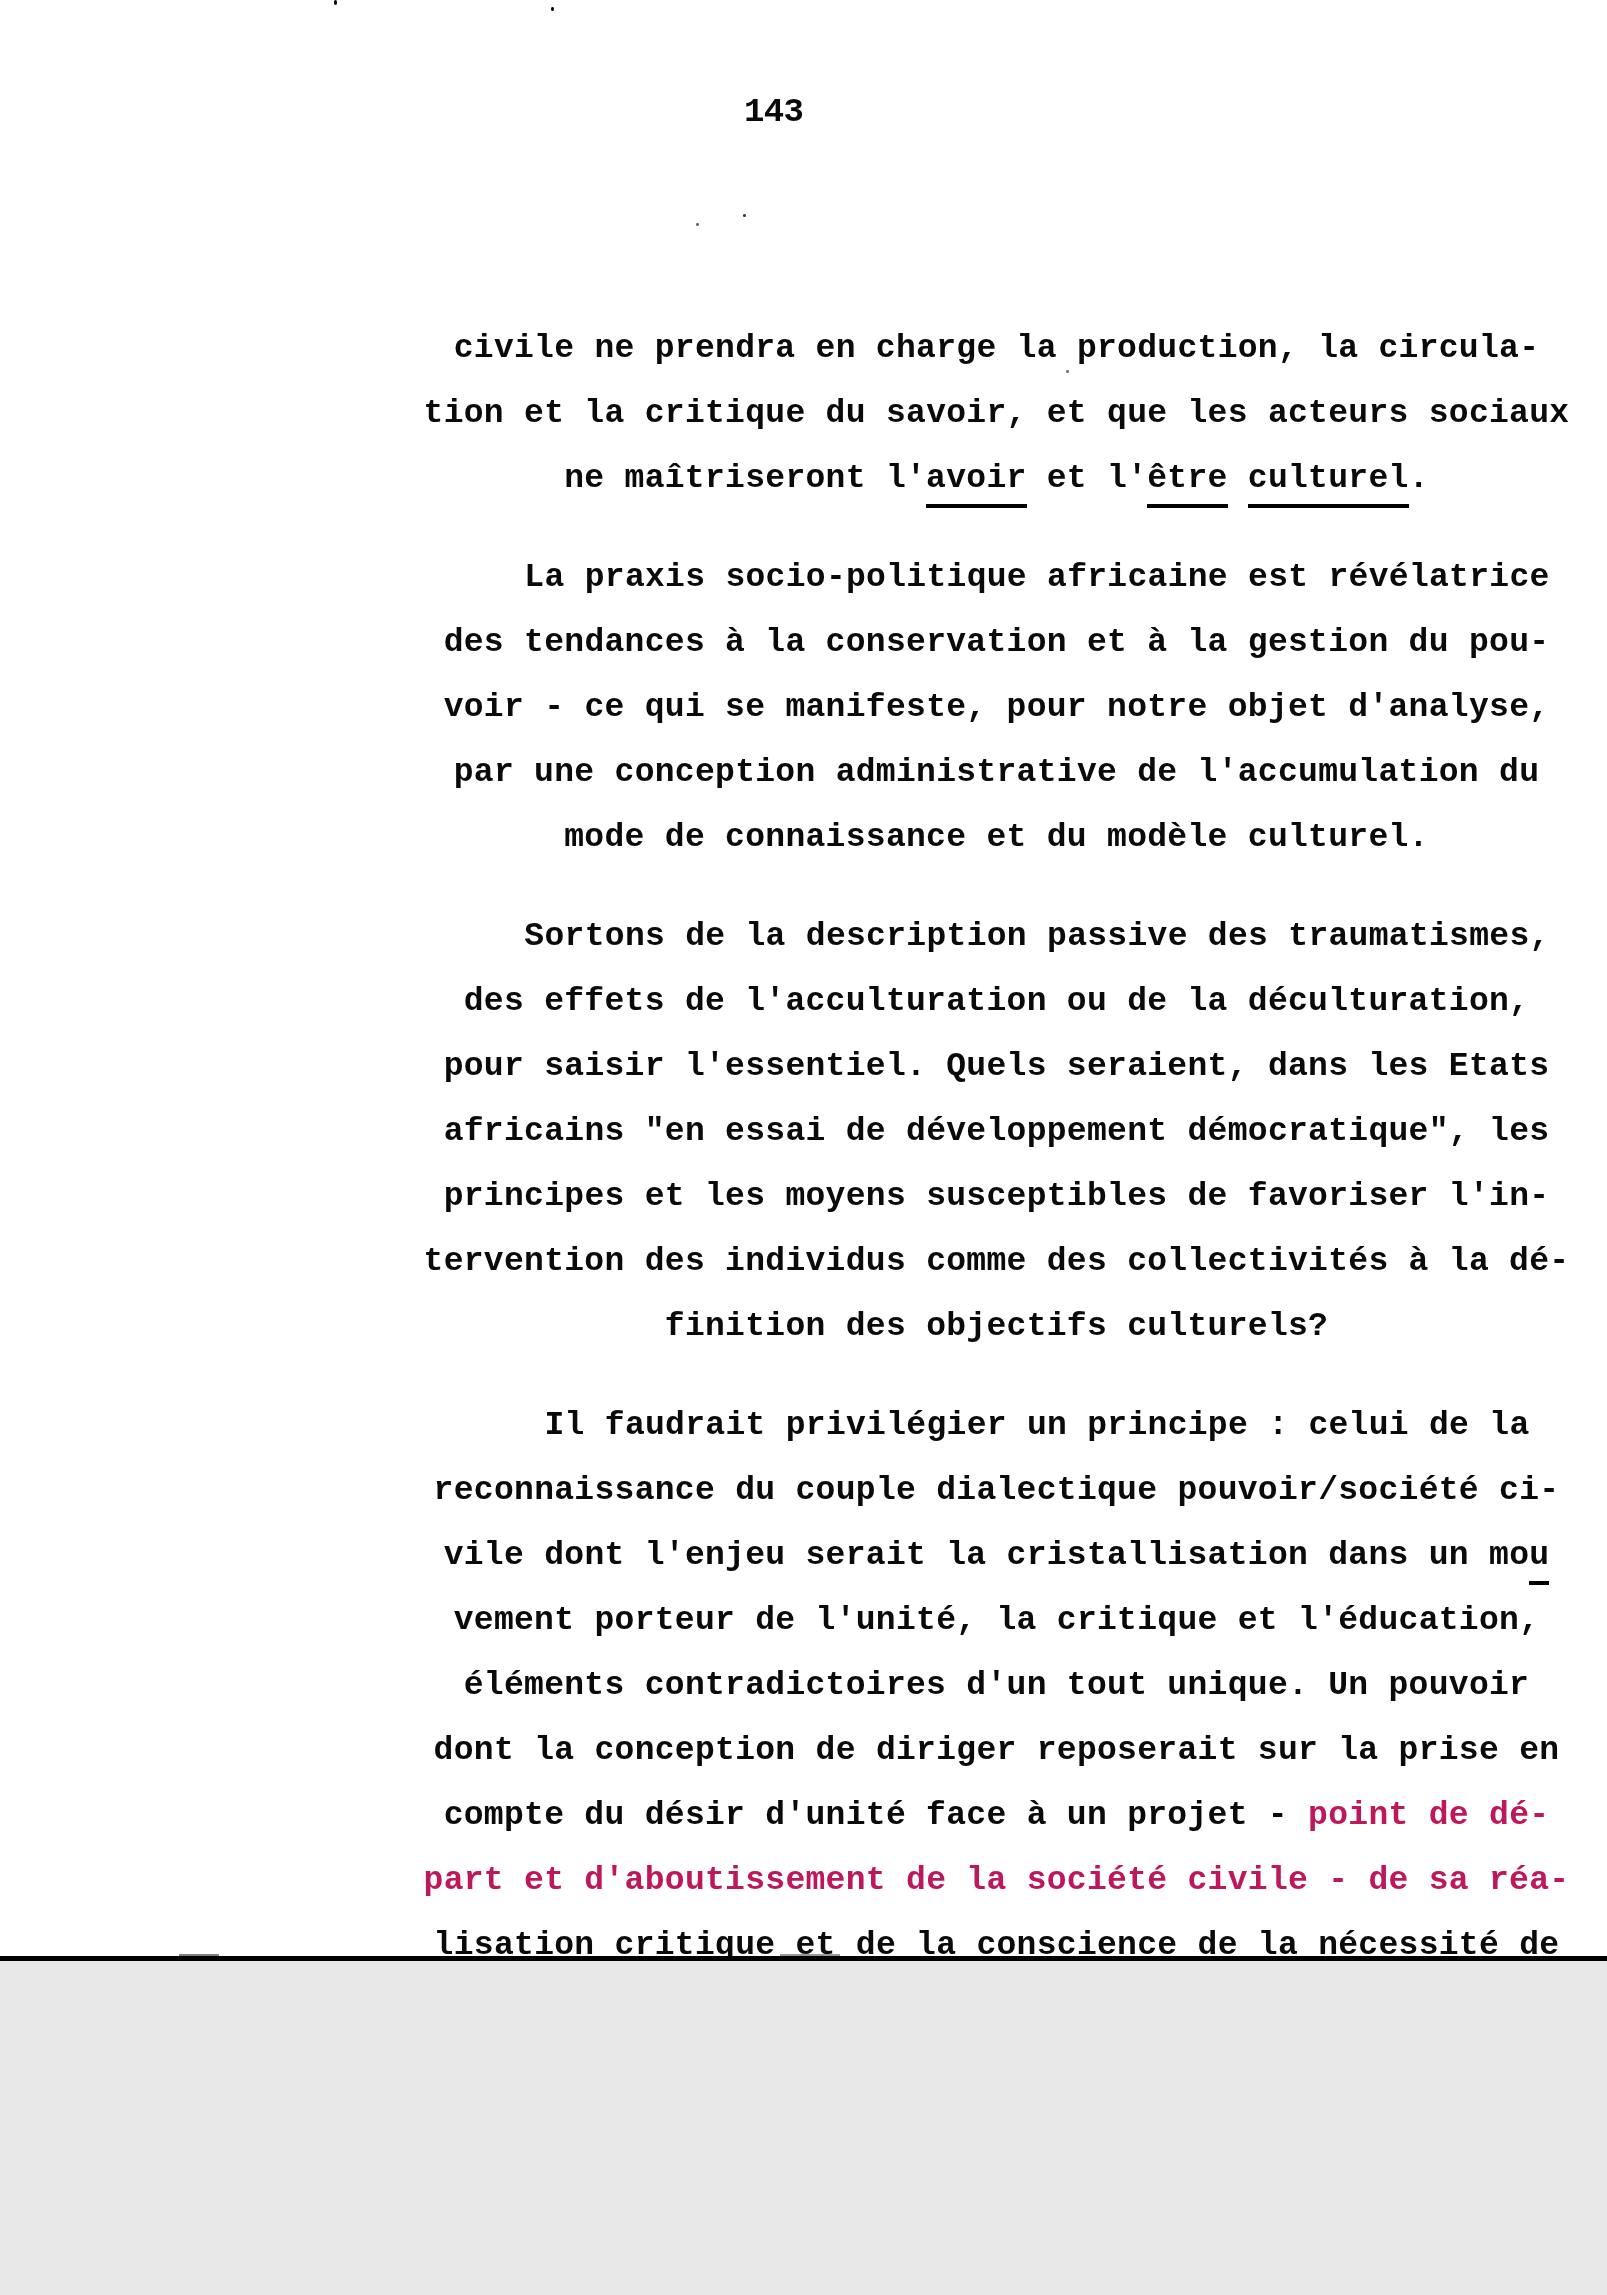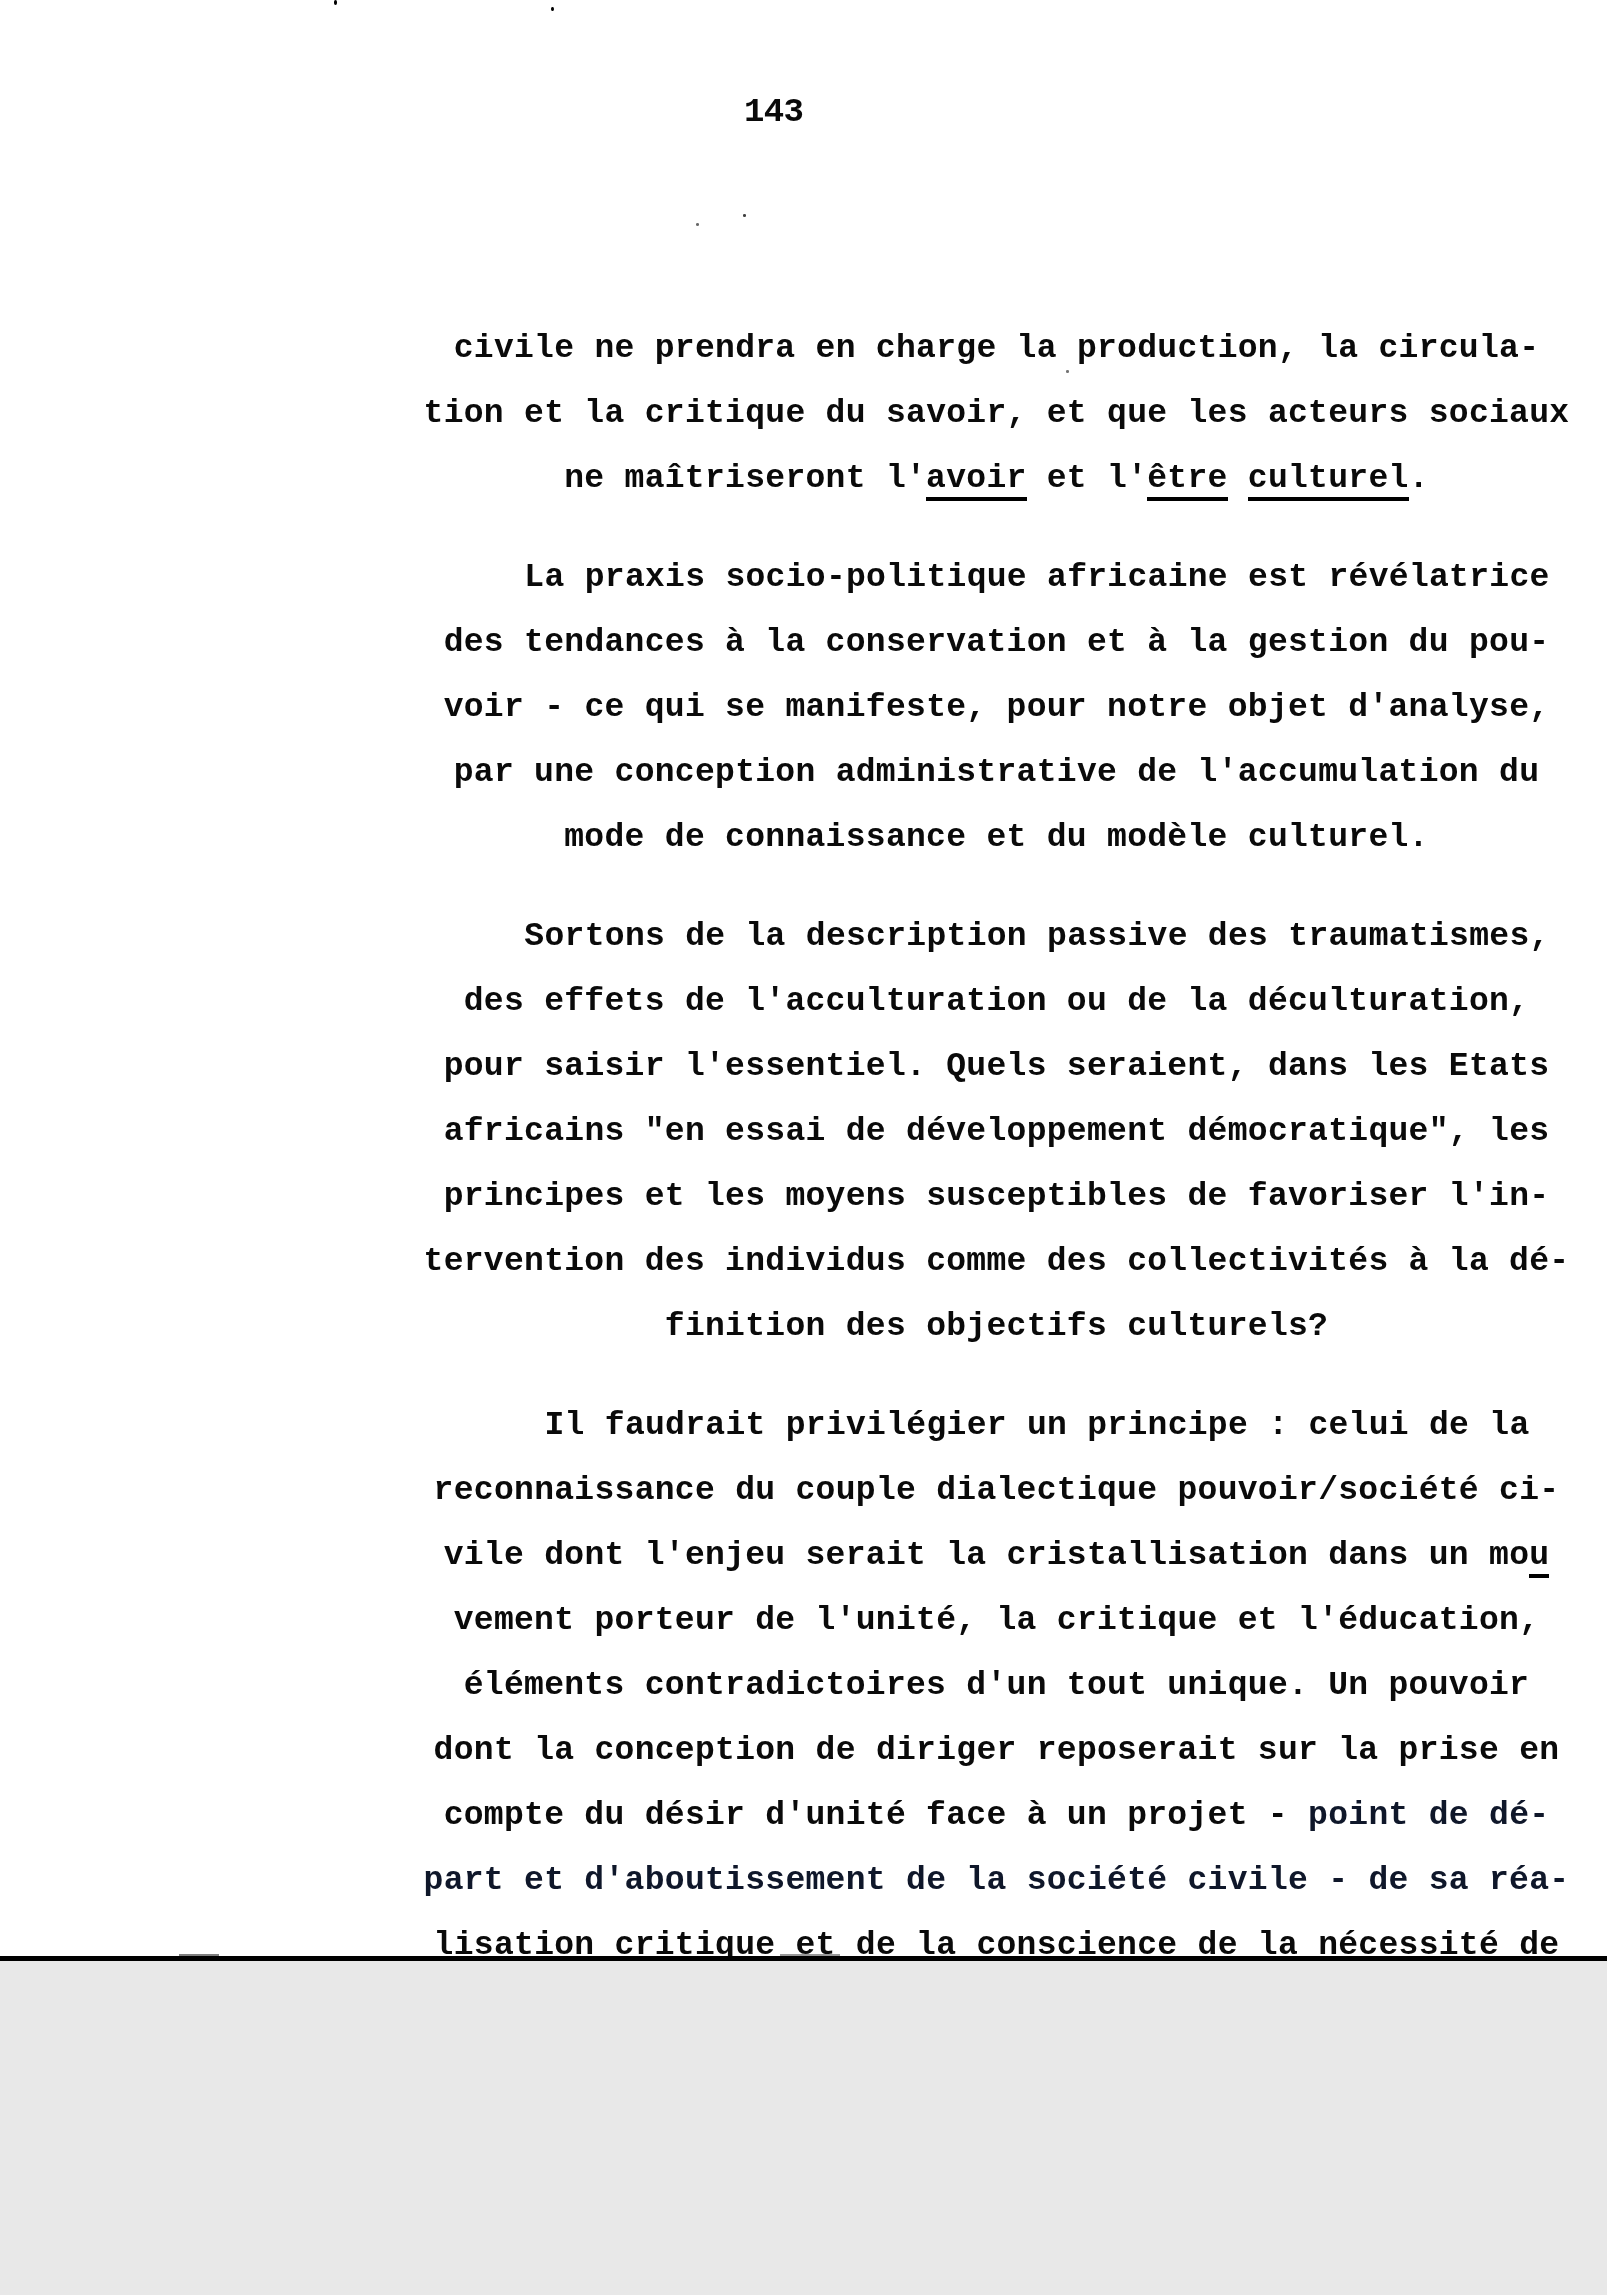--- a/index.html
+++ b/index.html
@@ -26,22 +26,22 @@
     font-size:33px;
     font-weight:700;
     line-height:65px;
     letter-spacing:0.3px;
     white-space:pre;
   }
   .para{margin:0;text-align:center;}
   .para + .para{margin-top:34px;}
   .line{display:block;}
   .line.findent{padding-left:81px;}
-  .u{border-bottom:4px solid #000;padding-bottom:0;}
-  .lt{color:#0f172a;}
+  .u{border-bottom:4px solid #000;padding-bottom:7px;}
+  .lt{color:#be185d;}
   .footer-mark{
     position:absolute;
     left:1180px;top:2083px;
     font-size:33px;
     font-weight:700;
     line-height:65px;
     letter-spacing:0.3px;
     white-space:pre;
   }
   .speck{position:absolute;background:#000;border-radius:50%;}

